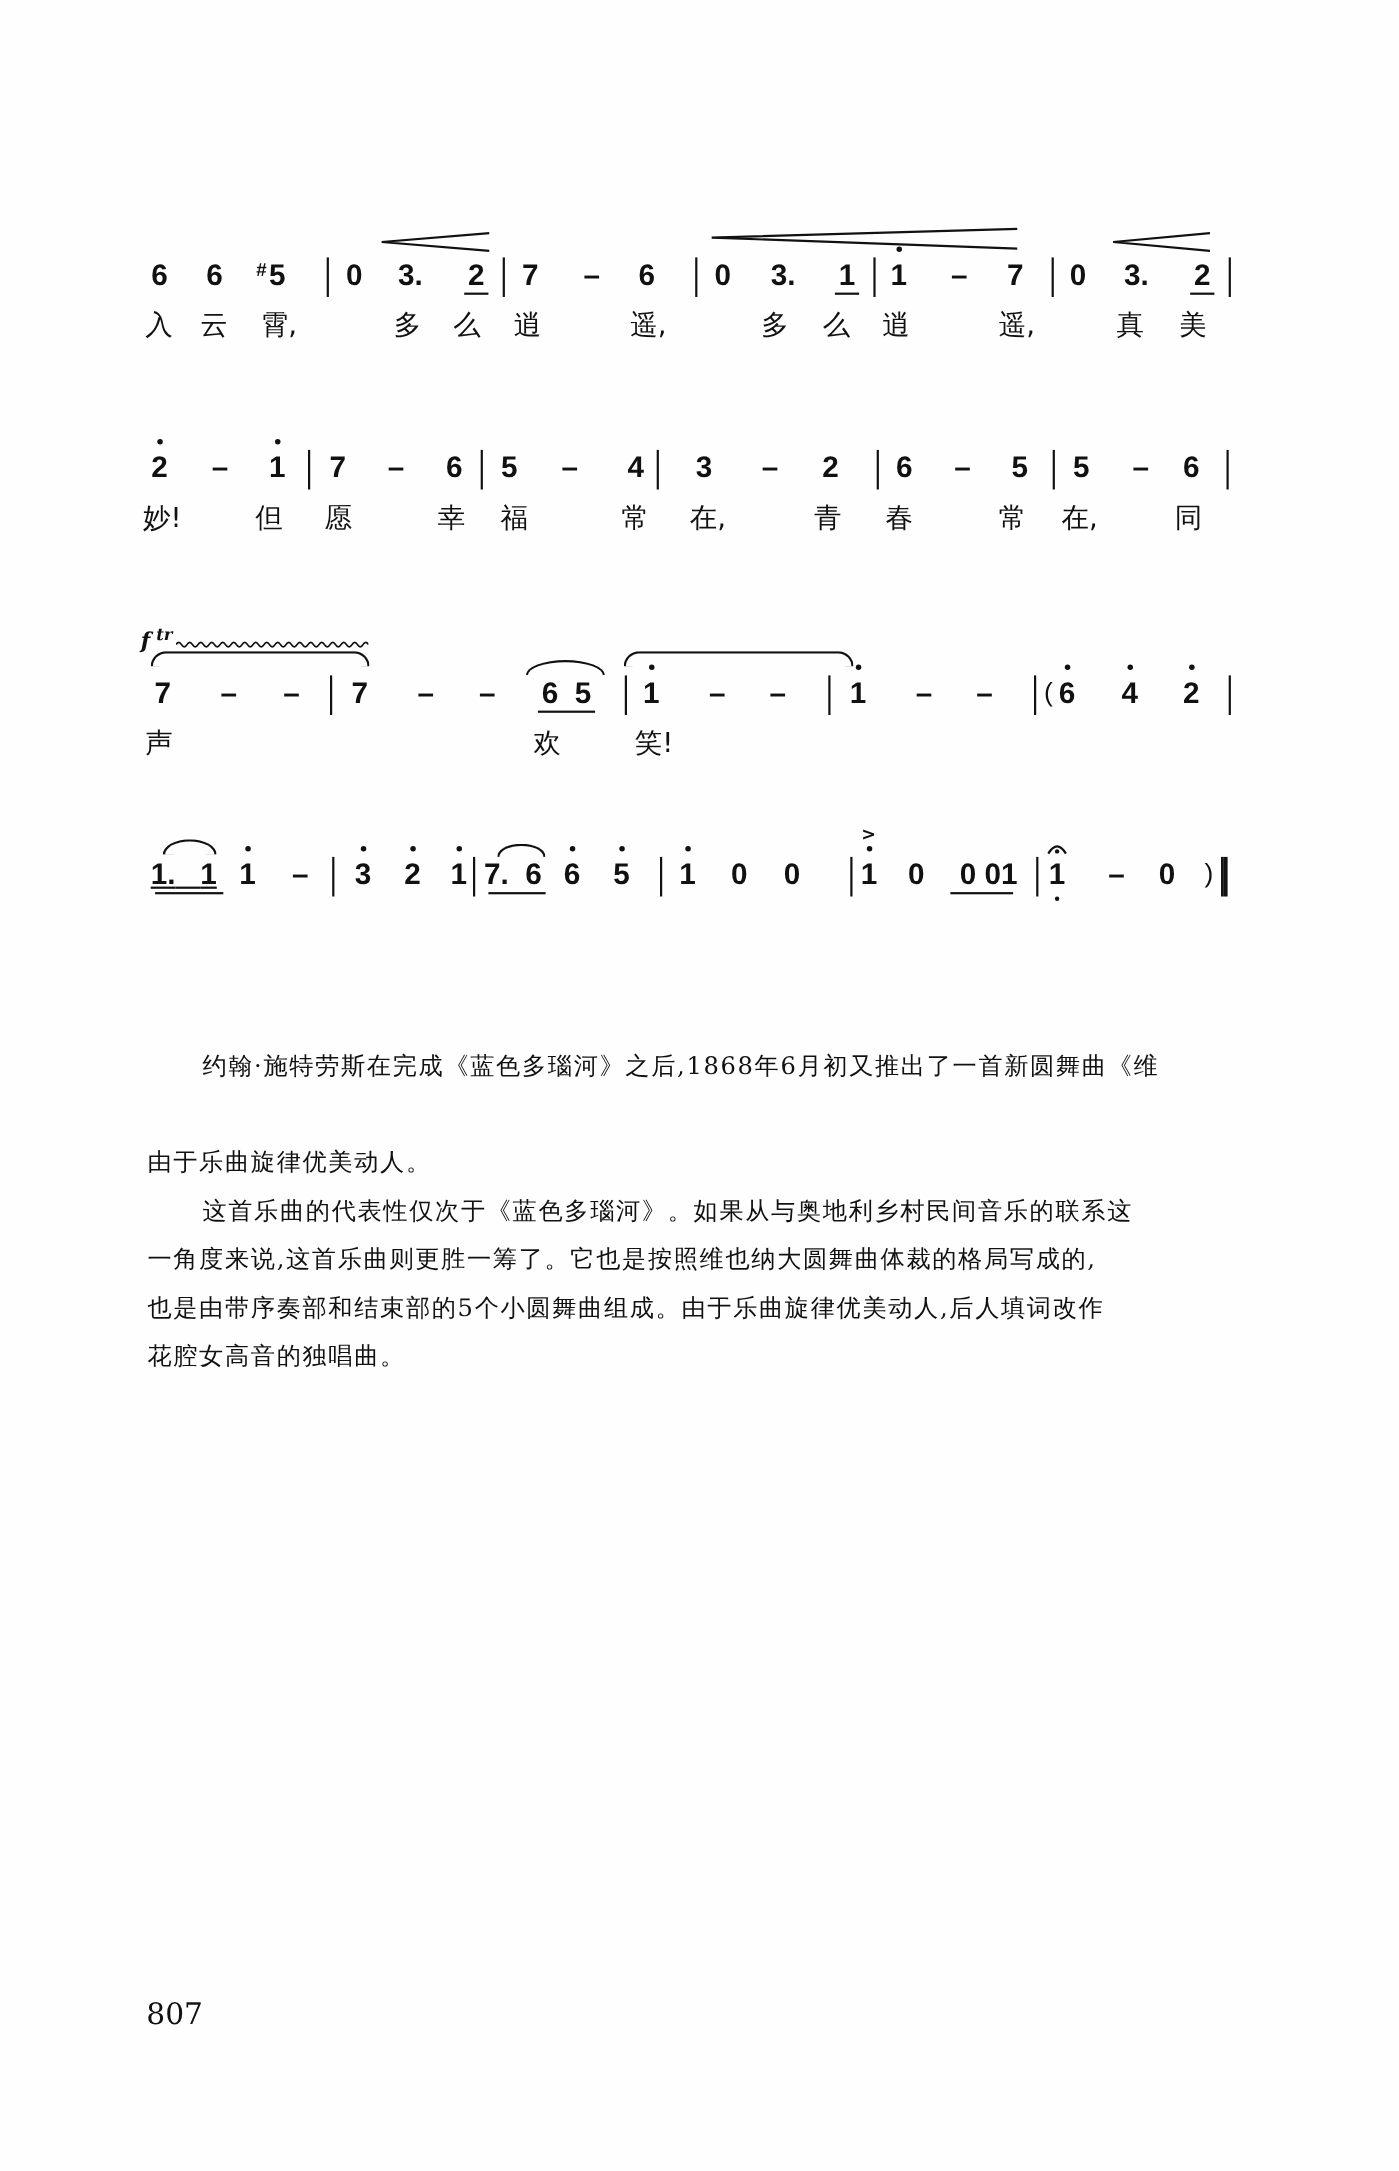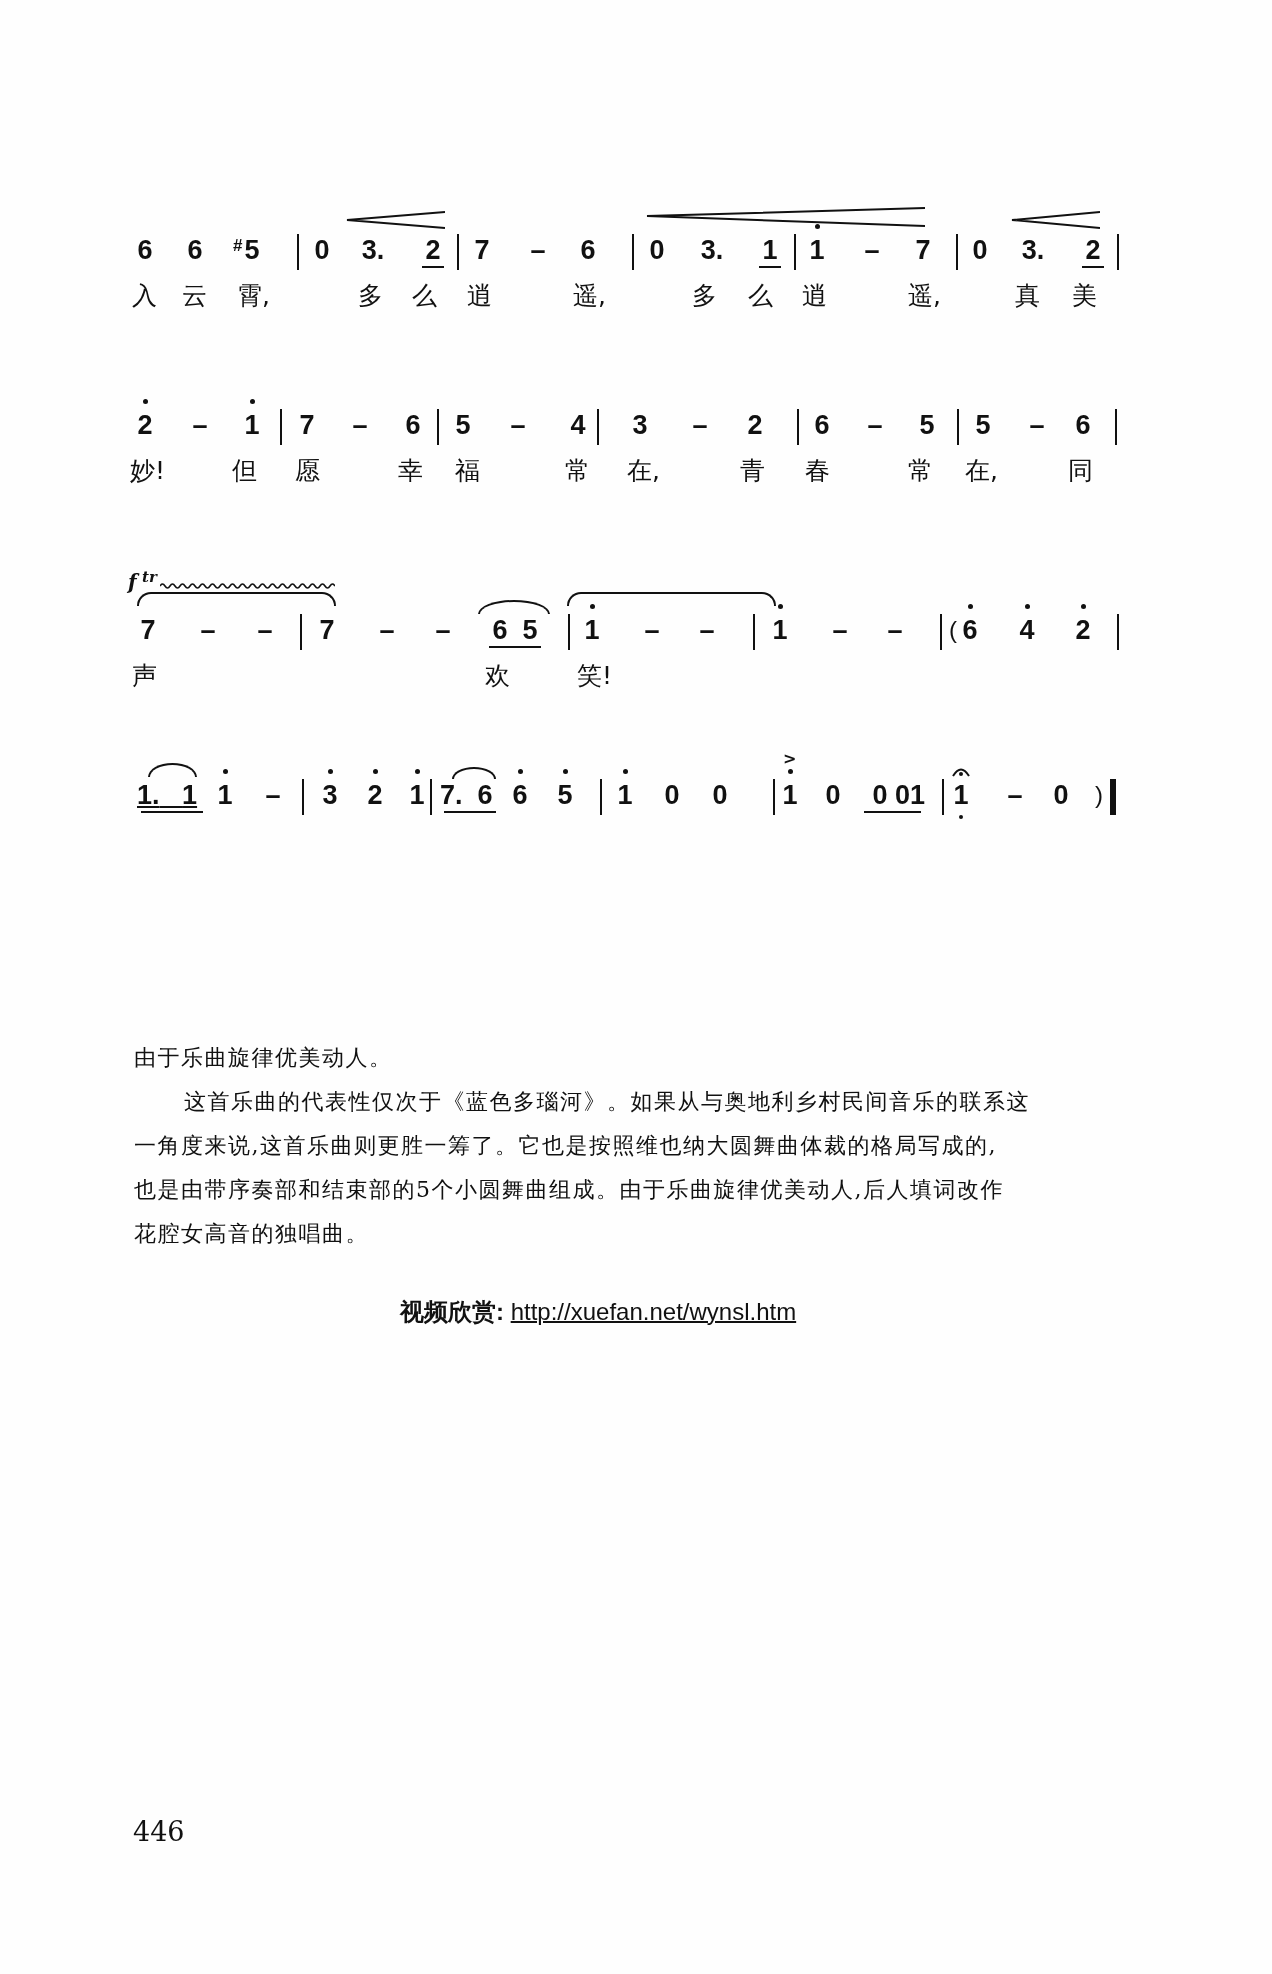--- a/index.html
+++ b/index.html
@@ -211,30 +211,26 @@
       <span class="bar" style="left:942px"></span>
       <span class="n" style="left:946px"><span>1</span><span class="dot-below"></span></span>
       <span class="n" style="left:1000px">–</span>
       <span class="n" style="left:1046px">0</span>
       <span class="paren" style="left:1095px">)</span>
       <span class="dbar" style="left:1110px"></span>
     </div>
   </div>
 
   <p class="para" style="top:948px;">
-    <span class="indent"></span><br>
+    <span class="indent"></span><span>约翰·施特劳斯在完成《蓝色多瑙河》之后,1868年6月初又推出了一首新圆舞曲《维</span><br>
     <br>
     <span>由于乐曲旋律优美动人。</span>
   </p>
   <p class="para" style="top:1080px;">
     <span class="indent"></span><span>这首乐曲的代表性仅次于《蓝色多瑙河》。如果从与奥地利乡村民间音乐的联系这</span><br>
     <span>一角度来说,这首乐曲则更胜一筹了。它也是按照维也纳大圆舞曲体裁的格局写成的,</span><br>
     <span>也是由带序奏部和结束部的5个小圆舞曲组成。由于乐曲旋律优美动人,后人填词改作</span><br>
     <span>花腔女高音的独唱曲。</span>
   </p>
 
-  <div class="video">
-    <span>视频欣赏:</span>
-    <a>http://xuefan.net/wynsl.htm</a>
-  </div>
-
-  <div class="page-num">446</div>
+
+  <div class="page-num">807</div>
 </div>
 
 </body></html>

